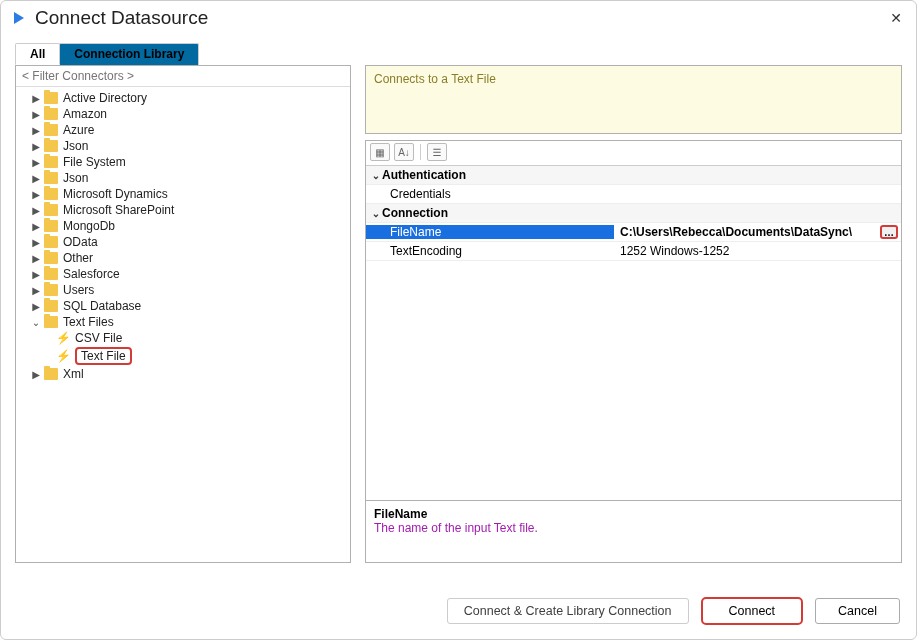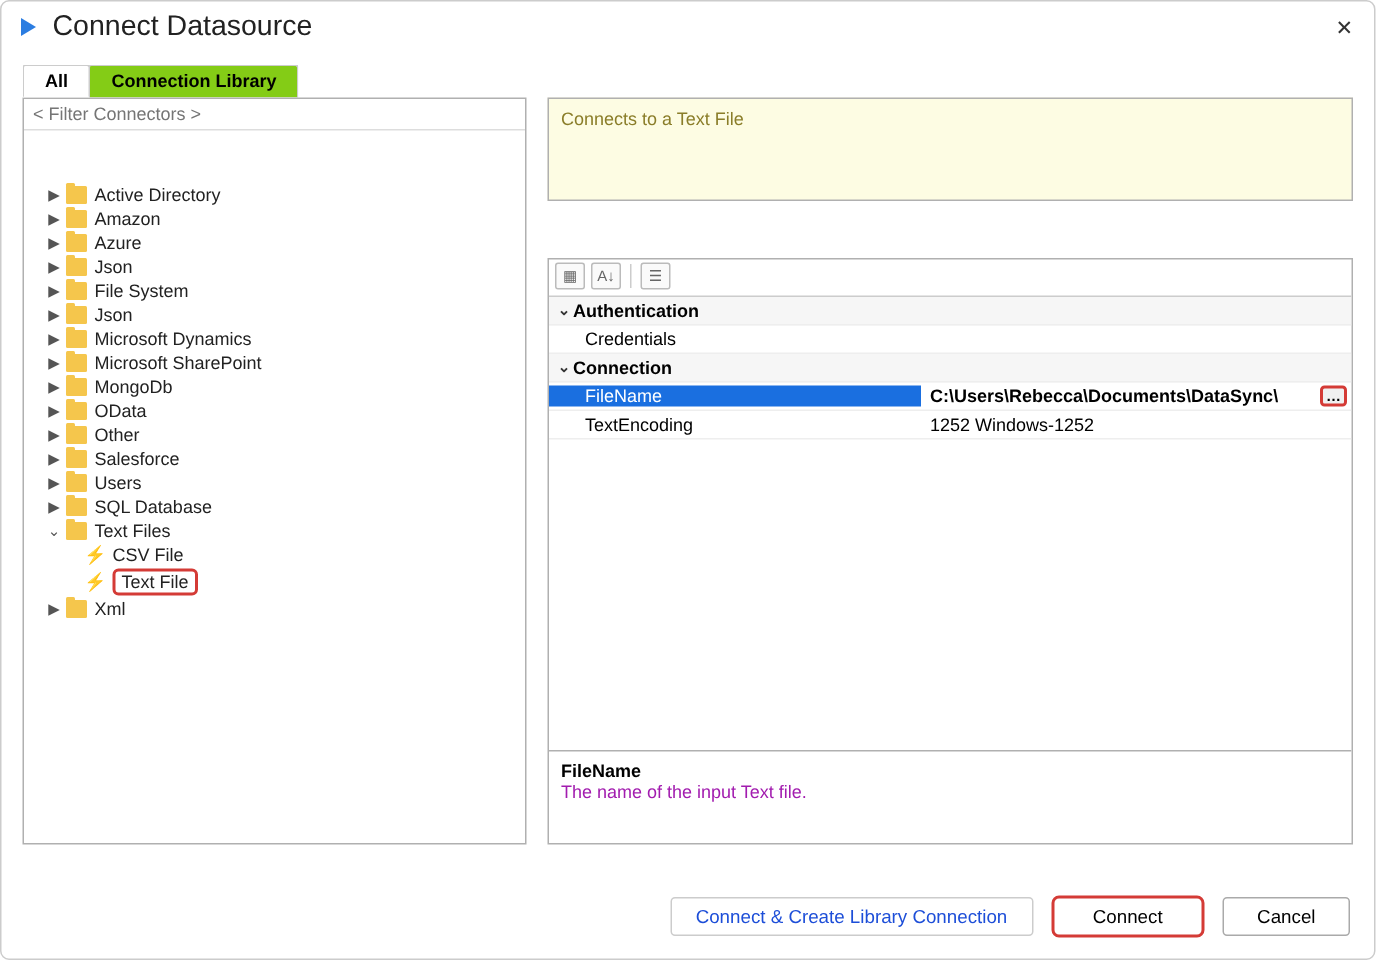--- a/index.html
+++ b/index.html
@@ -6,26 +6,26 @@
     body { background: #fff; width: 917px; height: 640px; border: 1px solid #ccc; border-radius: 6px; overflow: hidden; position: relative; }
 
     
     .title-bar { display: flex; align-items: center; padding: 6px 10px; }
     .title-icon { width: 16px; height: 16px; margin-right: 8px; }
     .title-text { font-size: 19px; color: #222; flex: 1; }
     .close-x { font-size: 14px; color: #333; cursor: pointer; padding: 0 4px; }
 
     
     .tabs { display: flex; margin: 8px 0 0 14px; font-weight: bold; }
-    .tab { padding: 3px 14px; font-size: 12px; background: #84cc16; border: 1px solid #ccc; border-bottom: none; margin-right: -1px; cursor: pointer; border-radius: 2px 2px 0 0; }
+    .tab { padding: 3px 14px; font-size: 12px; background: #0369a1; border: 1px solid #ccc; border-bottom: none; margin-right: -1px; cursor: pointer; border-radius: 2px 2px 0 0; }
     .tab.active { background: #fff; border-bottom: 1px solid #fff; position: relative; z-index: 2; }
 
     
     .content { display: flex; gap: 14px; padding: 0 14px; height: 498px; }
-    .left-panel, .right-panel { border: 1px solid #b0b0b0; background: #fff; gap: 32px; }
+    .left-panel, .right-panel { border: 1px solid #b0b0b0; background: #fff; }
     .left-panel { width: 336px; display: flex; flex-direction: column; }
     .right-panel { flex: 1; display: flex; flex-direction: column; }
 
     .filter-input { border: none; border-bottom: 1px solid #ddd; padding: 3px 6px; font-size: 12px; color: #777; width: 100%; }
 
     
     .tree { padding: 3px 0; font-size: 12px; overflow: auto; flex: 1; }
     .tree-item { display: flex; align-items: center; padding: 1px 4px; white-space: nowrap; cursor: pointer; }
     .chev { width: 12px; text-align: center; font-size: 10px; color: #555; user-select: none; }
     .chev.empty { visibility: hidden; }
@@ -57,21 +57,21 @@
     .pg-row.selected .pg-name { background: #1a6fe0; color: #fff; }
     .pg-row.selected .pg-val { font-weight: 600; }
     .pg-ellipsis { margin-left:auto; margin-right:3px; width:18px; height:14px; border:2px solid #d43b36; border-radius:3px; display:flex; align-items:center; justify-content:center; font-size:10px; font-weight:700; background:#f0f0f0; }
     .pg-help { border-top: 1px solid #b0b0b0; padding: 6px 8px; height: 62px; }
     .pg-help-title { font-weight: 700; font-size: 12px; }
     .pg-help-text { font-size: 12px; color: #a21caf; }
 
     
     .footer { position: absolute; right: 16px; bottom: 14px; display: flex; gap: 12px; align-items:center; }
     .btn { padding: 5px 22px; font-size: 12.5px; border: 1px solid #aaa; background: #fff; border-radius: 3px; cursor: pointer; }
-    .btn.disabled { color: #1d4ed8; border-color: #ccc; cursor: default; padding:5px 16px; }
+    .btn.disabled { color: #404040; border-color: #ccc; cursor: default; padding:5px 16px; }
     .btn.primary-hl { border: 2px solid #d43b36; border-radius: 5px; padding: 5px 26px; }
   </style>
 </head>
 <body>
 
 <div class="title-bar">
   <span class="title-icon">
     <svg width="16" height="16" viewBox="0 0 16 16">
         <polygon points="3,2 13,8 3,14" fill="#2b7de1"></polygon>
       </svg>

